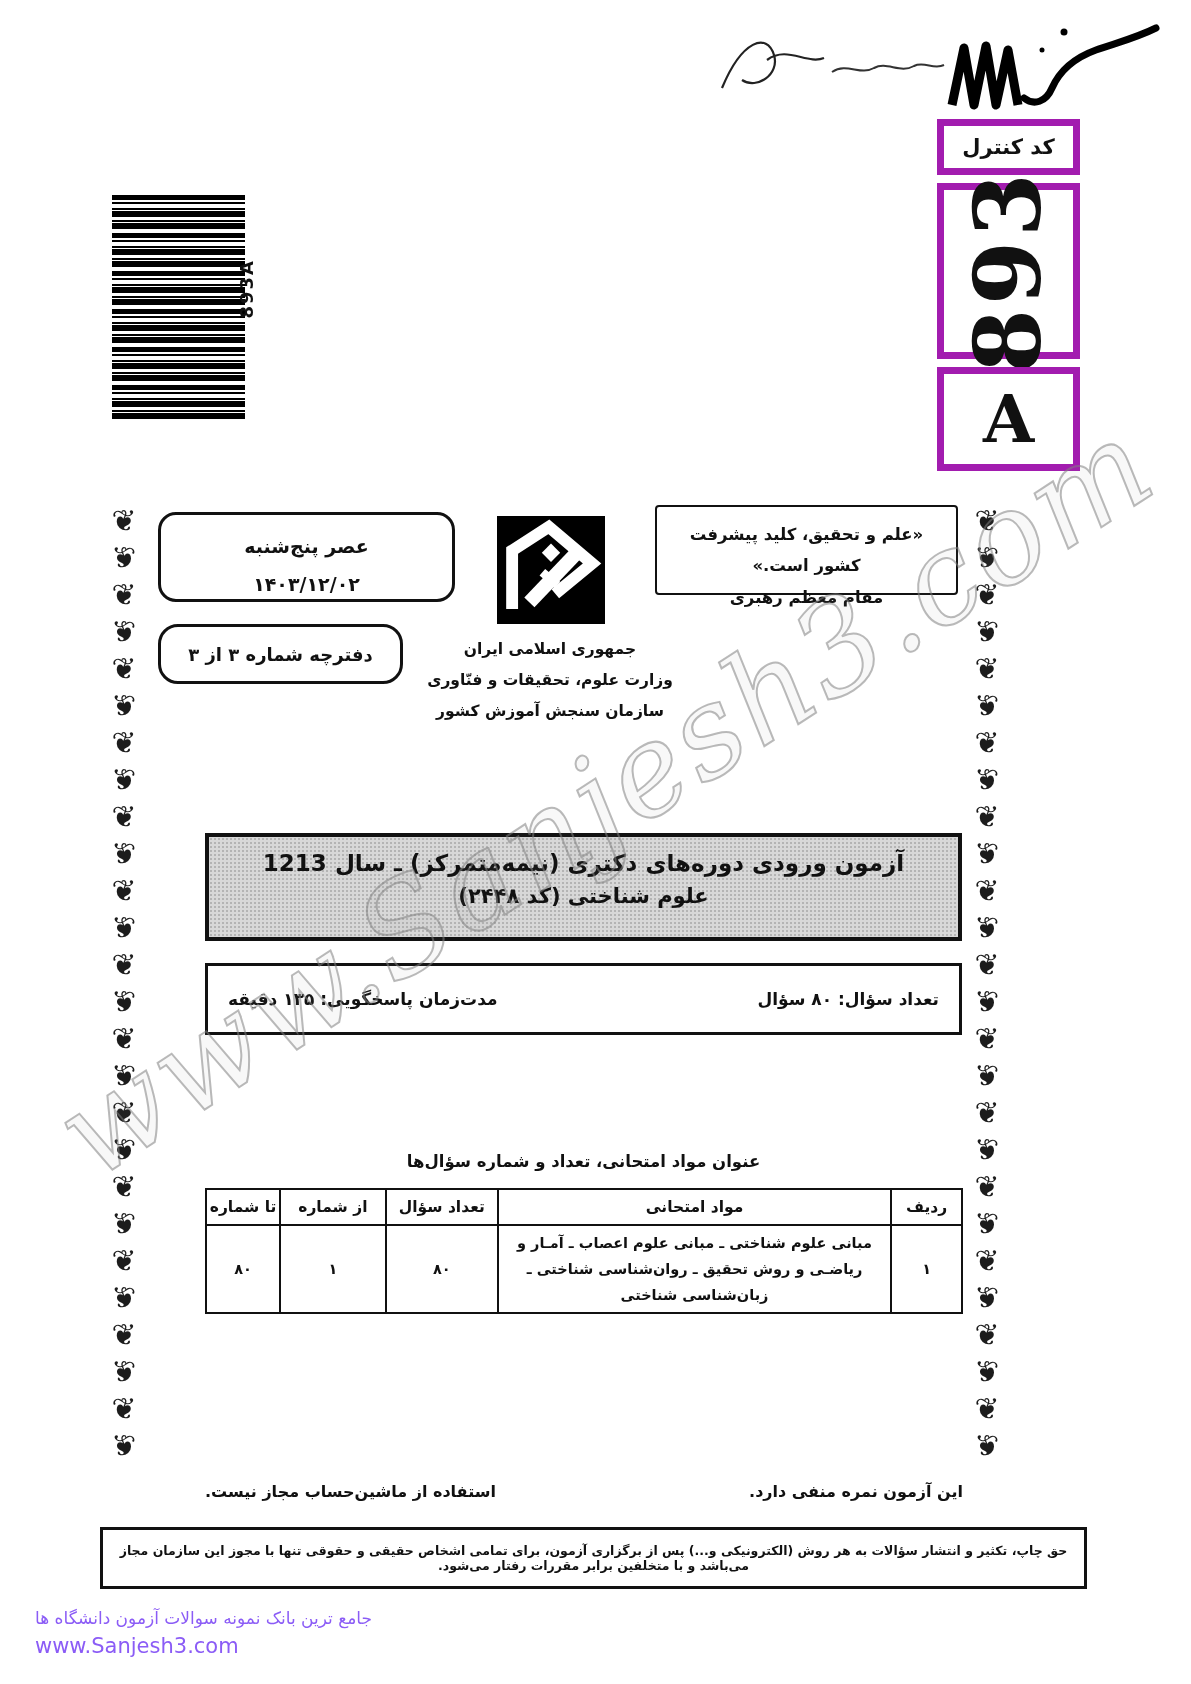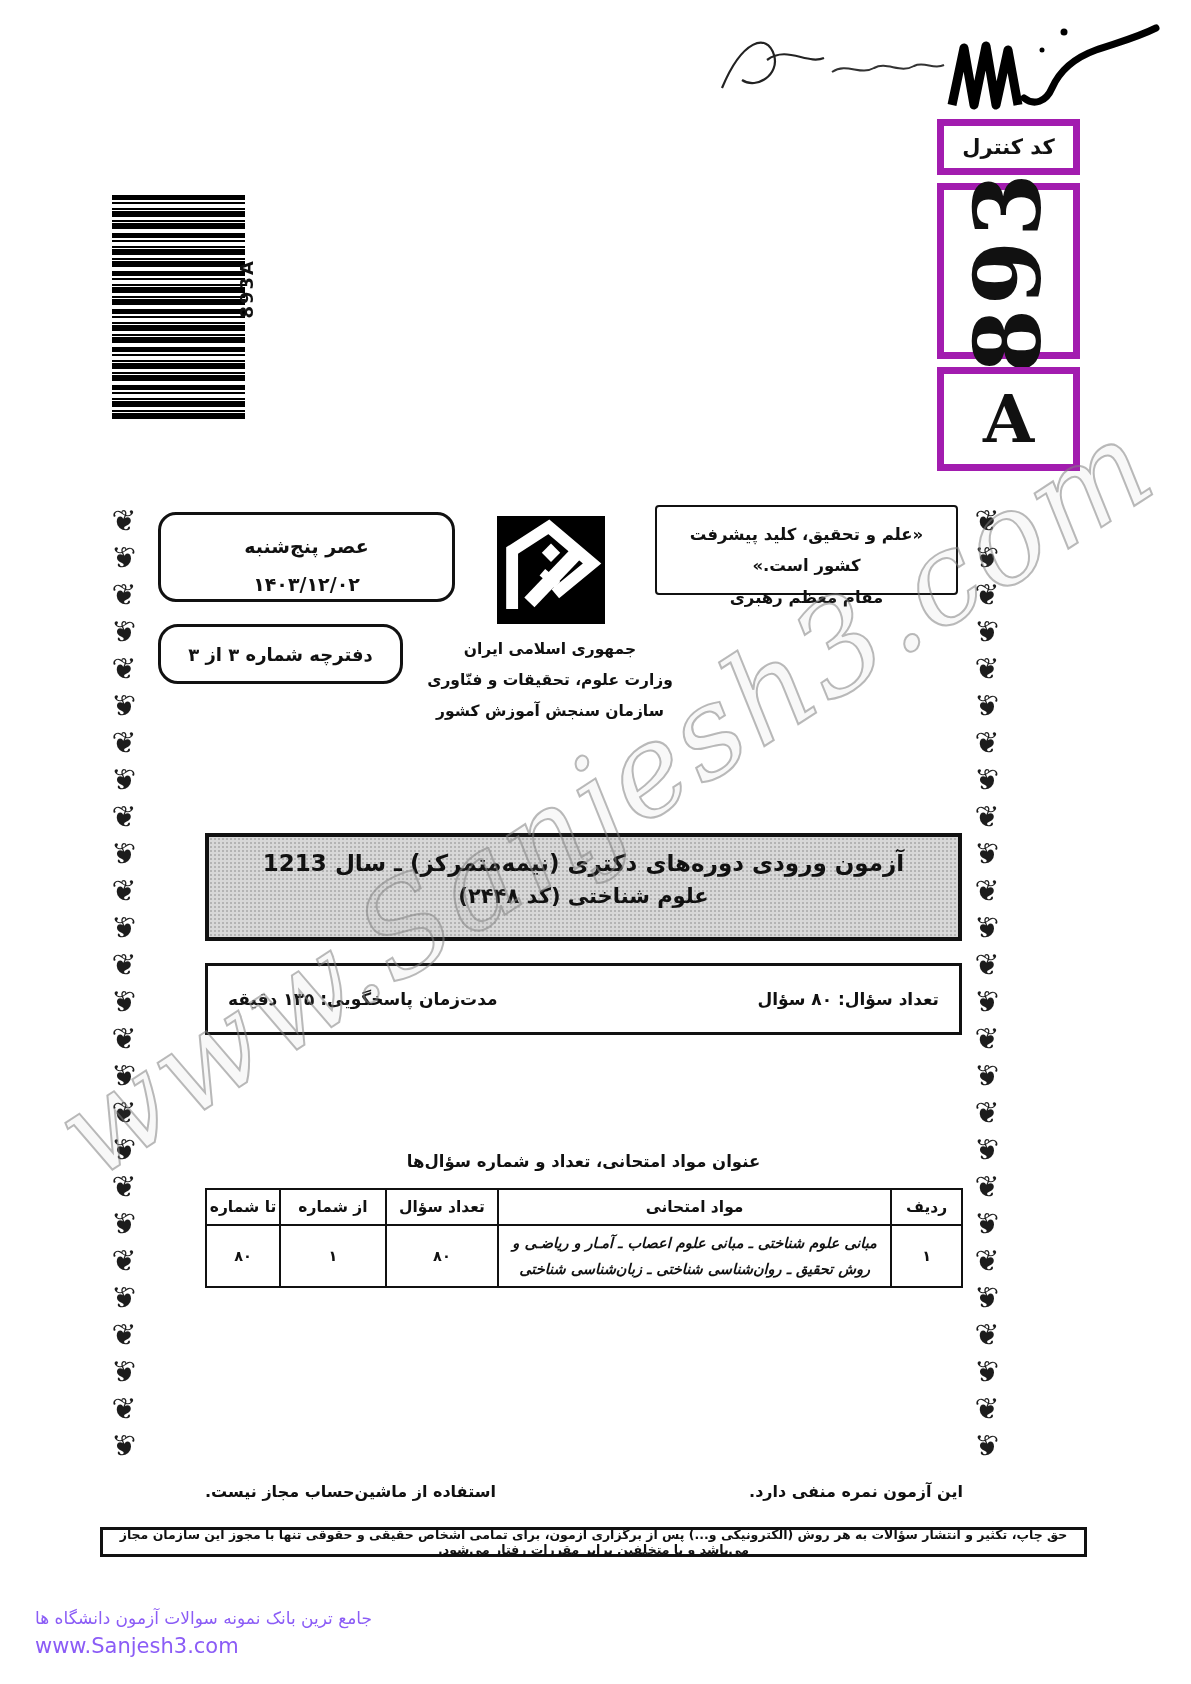--- a/index.html
+++ b/index.html
@@ -56,26 +56,26 @@
 
   
   .info-bar { position:absolute; left:205px; top:963px; width:757px; height:72px; border:3.5px solid #111; display:flex; align-items:center; justify-content:space-between; padding:0 20px; font-weight:bold; font-size:17px; }
 
   
   .table-caption { position:absolute; left:205px; top:1152px; width:757px; text-align:center; font-weight:bold; font-size:16.5px; }
   table.mat { position:absolute; left:205px; top:1188px; width:758px; border-collapse:collapse; direction:rtl; }
   table.mat th, table.mat td { border:2px solid #111; text-align:center; vertical-align:middle; }
   table.mat th { font-weight:bold; font-size:15.5px; height:36px; }
   table.mat td { font-size:14.5px; font-weight:bold; height:60px; }
-  td.mavad { font-size:13.8px; line-height:1.8; padding:4px 5px;font-style:italic; }
+  td.mavad { font-size:13.8px; line-height:1.8; padding:4px 5px; }
   .col-radif{width:72px;} .col-mavad{width:406px;} .col-count{width:115px;} .col-from{width:108px;} .col-to{width:75px;}
 
   
   .notes-row { position:absolute; left:205px; top:1482px; width:758px; display:flex; justify-content:space-between; font-weight:bold; font-size:16px; }
-  .copyright-bar { position:absolute; left:100px; top:1527px; width:987px; height:30px; border:3px solid #111; display:flex; align-items:center; justify-content:center; text-align:center; font-weight:bold; font-size:12.5px; padding:0 16px; }
+  .copyright-bar { position:absolute; left:100px; top:1527px; width:987px; height:62px; border:3px solid #111; display:flex; align-items:center; justify-content:center; text-align:center; font-weight:bold; font-size:12.5px; padding:0 16px; }
   .footer { position:absolute; left:35px; top:1608px; color:#8b5cf6; }
   .footer .f1 { font-size:17px; direction:rtl; text-align:left; }
   .footer .f2 { font-size:21px; margin-top:6px; font-family:"DejaVu Sans", sans-serif; }
 
   
   .watermark {
     position:absolute; left:-30px; top:735px; width:1240px; text-align:center;
     transform:rotate(-33deg); transform-origin:center;
     font-family:"DejaVu Serif", serif; font-style:italic; font-size:125px; letter-spacing:3px;
     color:rgba(130,130,130,0.06); -webkit-text-stroke:2px rgba(130,130,130,0.55);

